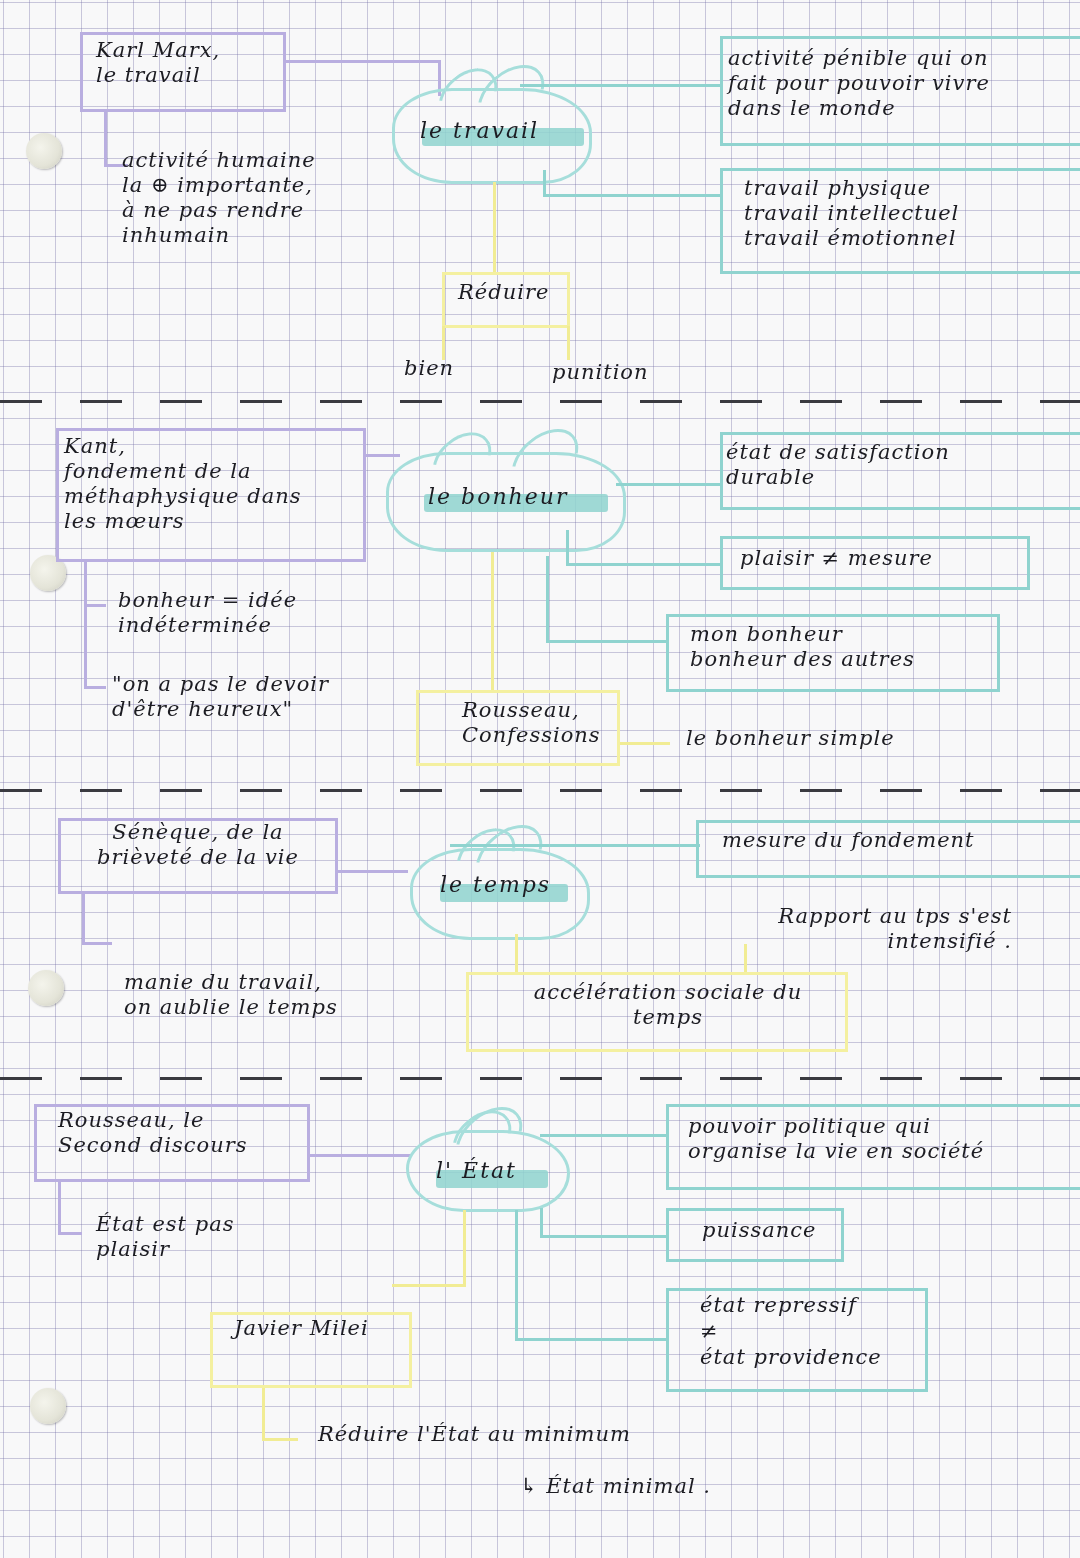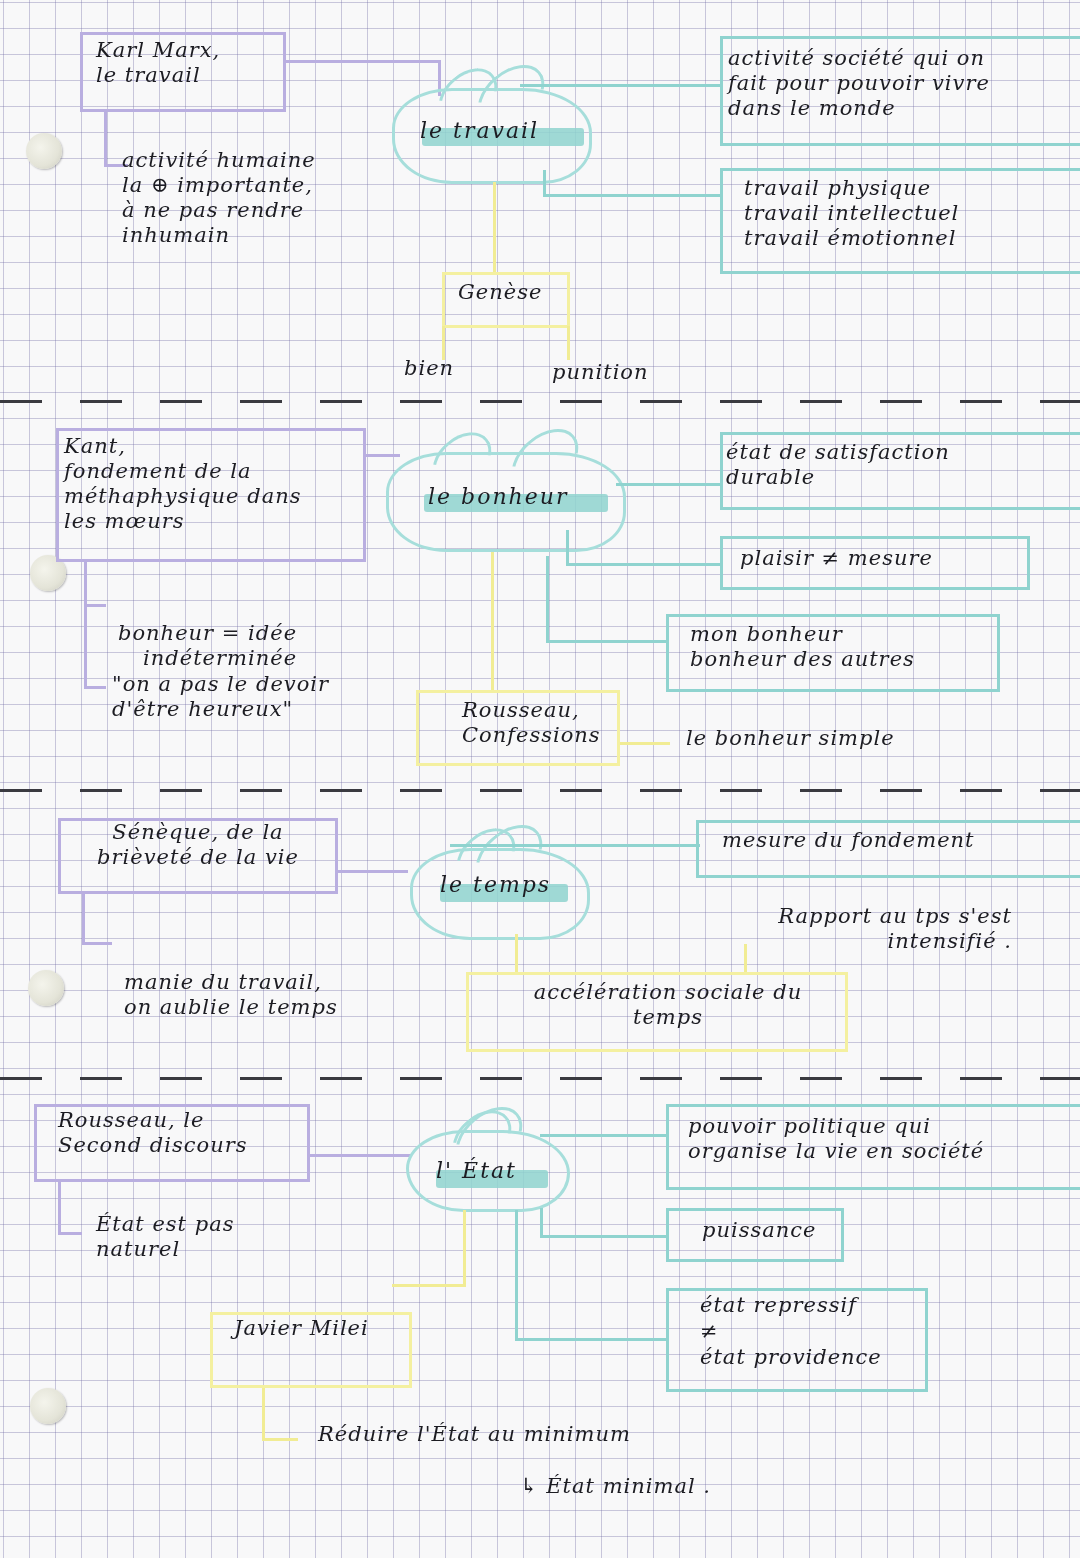--- a/index.html
+++ b/index.html
@@ -69,48 +69,48 @@
 inhumain</div>
 
   <div class="cloud" style="left:392px;top:88px;width:200px;height:96px;"></div>
   <div class="hl" style="left:422px;top:128px;width:162px;"></div>
   <div class="topic" style="left:420px;top:118px;">le travail</div>
 
   <div class="line lt" style="left:520px;top:84px;width:200px;height:3px;"></div>
   <div class="line lt" style="left:543px;top:170px;width:3px;height:26px;"></div>
   <div class="line lt" style="left:543px;top:194px;width:180px;height:3px;"></div>
   <div class="box teal" style="left:720px;top:36px;width:370px;height:110px;"></div>
-  <div class="hw" style="left:728px;top:46px;">activité société qui on
+  <div class="hw" style="left:728px;top:46px;">activité pénible qui on
 fait pour pouvoir vivre
 dans le monde</div>
   <div class="box teal" style="left:720px;top:168px;width:370px;height:106px;"></div>
   <div class="hw" style="left:744px;top:176px;">travail physique
 travail intellectuel
 travail émotionnel</div>
 
   <div class="line ly" style="left:493px;top:182px;width:3px;height:90px;"></div>
   <div class="box yellow" style="left:442px;top:272px;width:128px;height:56px;"></div>
-  <div class="hw" style="left:458px;top:280px;">Genèse</div>
+  <div class="hw" style="left:458px;top:280px;">Réduire</div>
   <div class="line ly" style="left:442px;top:326px;width:3px;height:34px;"></div>
   <div class="line ly" style="left:567px;top:326px;width:3px;height:34px;"></div>
   <div class="hw" style="left:404px;top:356px;">bien</div>
   <div class="hw" style="left:552px;top:360px;">punition</div>
 </section>
 
 <section>
   <div class="box purple" style="left:56px;top:428px;width:310px;height:134px;"></div>
   <div class="hw" style="left:64px;top:434px;text-align:left;width:290px;">Kant,
 fondement de la
 méthaphysique dans
 les mœurs</div>
   <div class="line lp" style="left:366px;top:454px;width:34px;height:3px;"></div>
   <div class="line lp" style="left:84px;top:562px;width:3px;height:126px;"></div>
   <div class="line lp" style="left:84px;top:604px;width:22px;height:3px;"></div>
   <div class="line lp" style="left:84px;top:686px;width:22px;height:3px;"></div>
-  <div class="hw" style="left:118px;top:621px;text-align:right;">bonheur = idée
+  <div class="hw" style="left:118px;top:588px;">bonheur = idée
 indéterminée</div>
   <div class="hw" style="left:112px;top:672px;">"on a pas le devoir
 d'être heureux"</div>
 
   <div class="cloud" style="left:386px;top:452px;width:240px;height:100px;"></div>
   <div class="hl" style="left:424px;top:494px;width:184px;"></div>
   <div class="topic" style="left:428px;top:484px;">le bonheur</div>
 
   <div class="line lt" style="left:616px;top:483px;width:104px;height:3px;"></div>
   <div class="line lt" style="left:566px;top:530px;width:3px;height:36px;"></div>
@@ -164,21 +164,21 @@
 </section>
 
 <section>
   <div class="box purple" style="left:34px;top:1104px;width:276px;height:78px;"></div>
   <div class="hw" style="left:58px;top:1108px;">Rousseau, le
 Second discours</div>
   <div class="line lp" style="left:310px;top:1154px;width:102px;height:3px;"></div>
   <div class="line lp" style="left:58px;top:1182px;width:3px;height:52px;"></div>
   <div class="line lp" style="left:58px;top:1232px;width:24px;height:3px;"></div>
   <div class="hw" style="left:96px;top:1212px;">État est pas
-naturel</div>
+plaisir</div>
 
   <div class="cloud" style="left:406px;top:1130px;width:164px;height:82px;"></div>
   <div class="hl" style="left:436px;top:1170px;width:112px;"></div>
   <div class="topic" style="left:436px;top:1158px;">l' État</div>
 
   <div class="line lt" style="left:540px;top:1134px;width:128px;height:3px;"></div>
   <div class="line lt" style="left:540px;top:1208px;width:3px;height:30px;"></div>
   <div class="line lt" style="left:540px;top:1235px;width:128px;height:3px;"></div>
   <div class="line lt" style="left:515px;top:1210px;width:3px;height:130px;"></div>
   <div class="line lt" style="left:515px;top:1338px;width:153px;height:3px;"></div>

